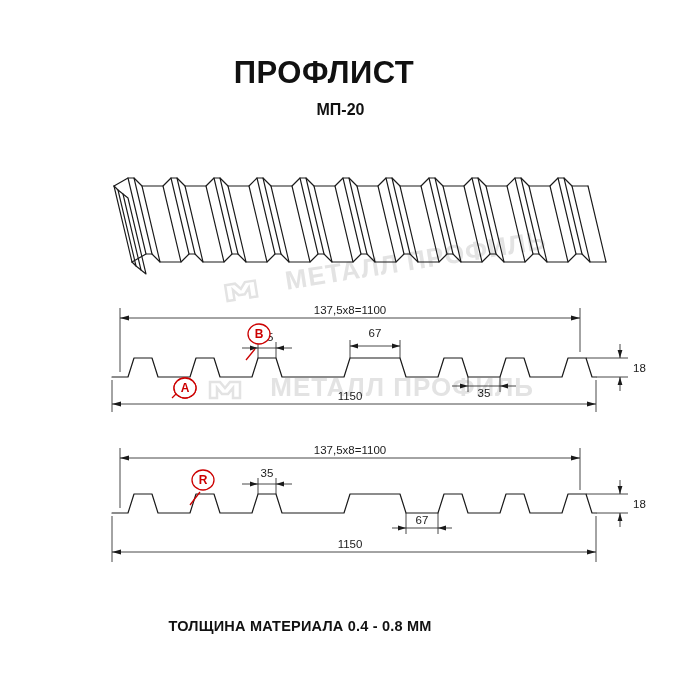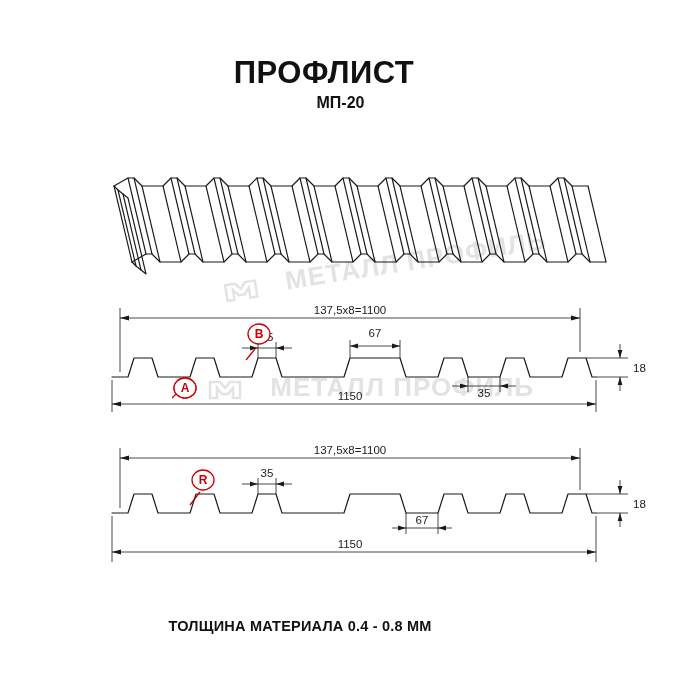--- a/index.html
+++ b/index.html
@@ -30,21 +30,21 @@
     text-align: center;
     pointer-events: none;
   }
   .title-main {
     font-size: 31px;
     font-weight: bold;
     letter-spacing: 0.5px;
     color: #111111;
   }
   .title-sub {
-    margin-top: 3px;
+    margin-top: 10px;
     font-size: 16px;
     font-weight: bold;
     color: #111111;
     padding-left: 33px;
   }
   .footer-note {
     position: absolute;
     left: 0;
     top: 618px;
     width: 600px;

